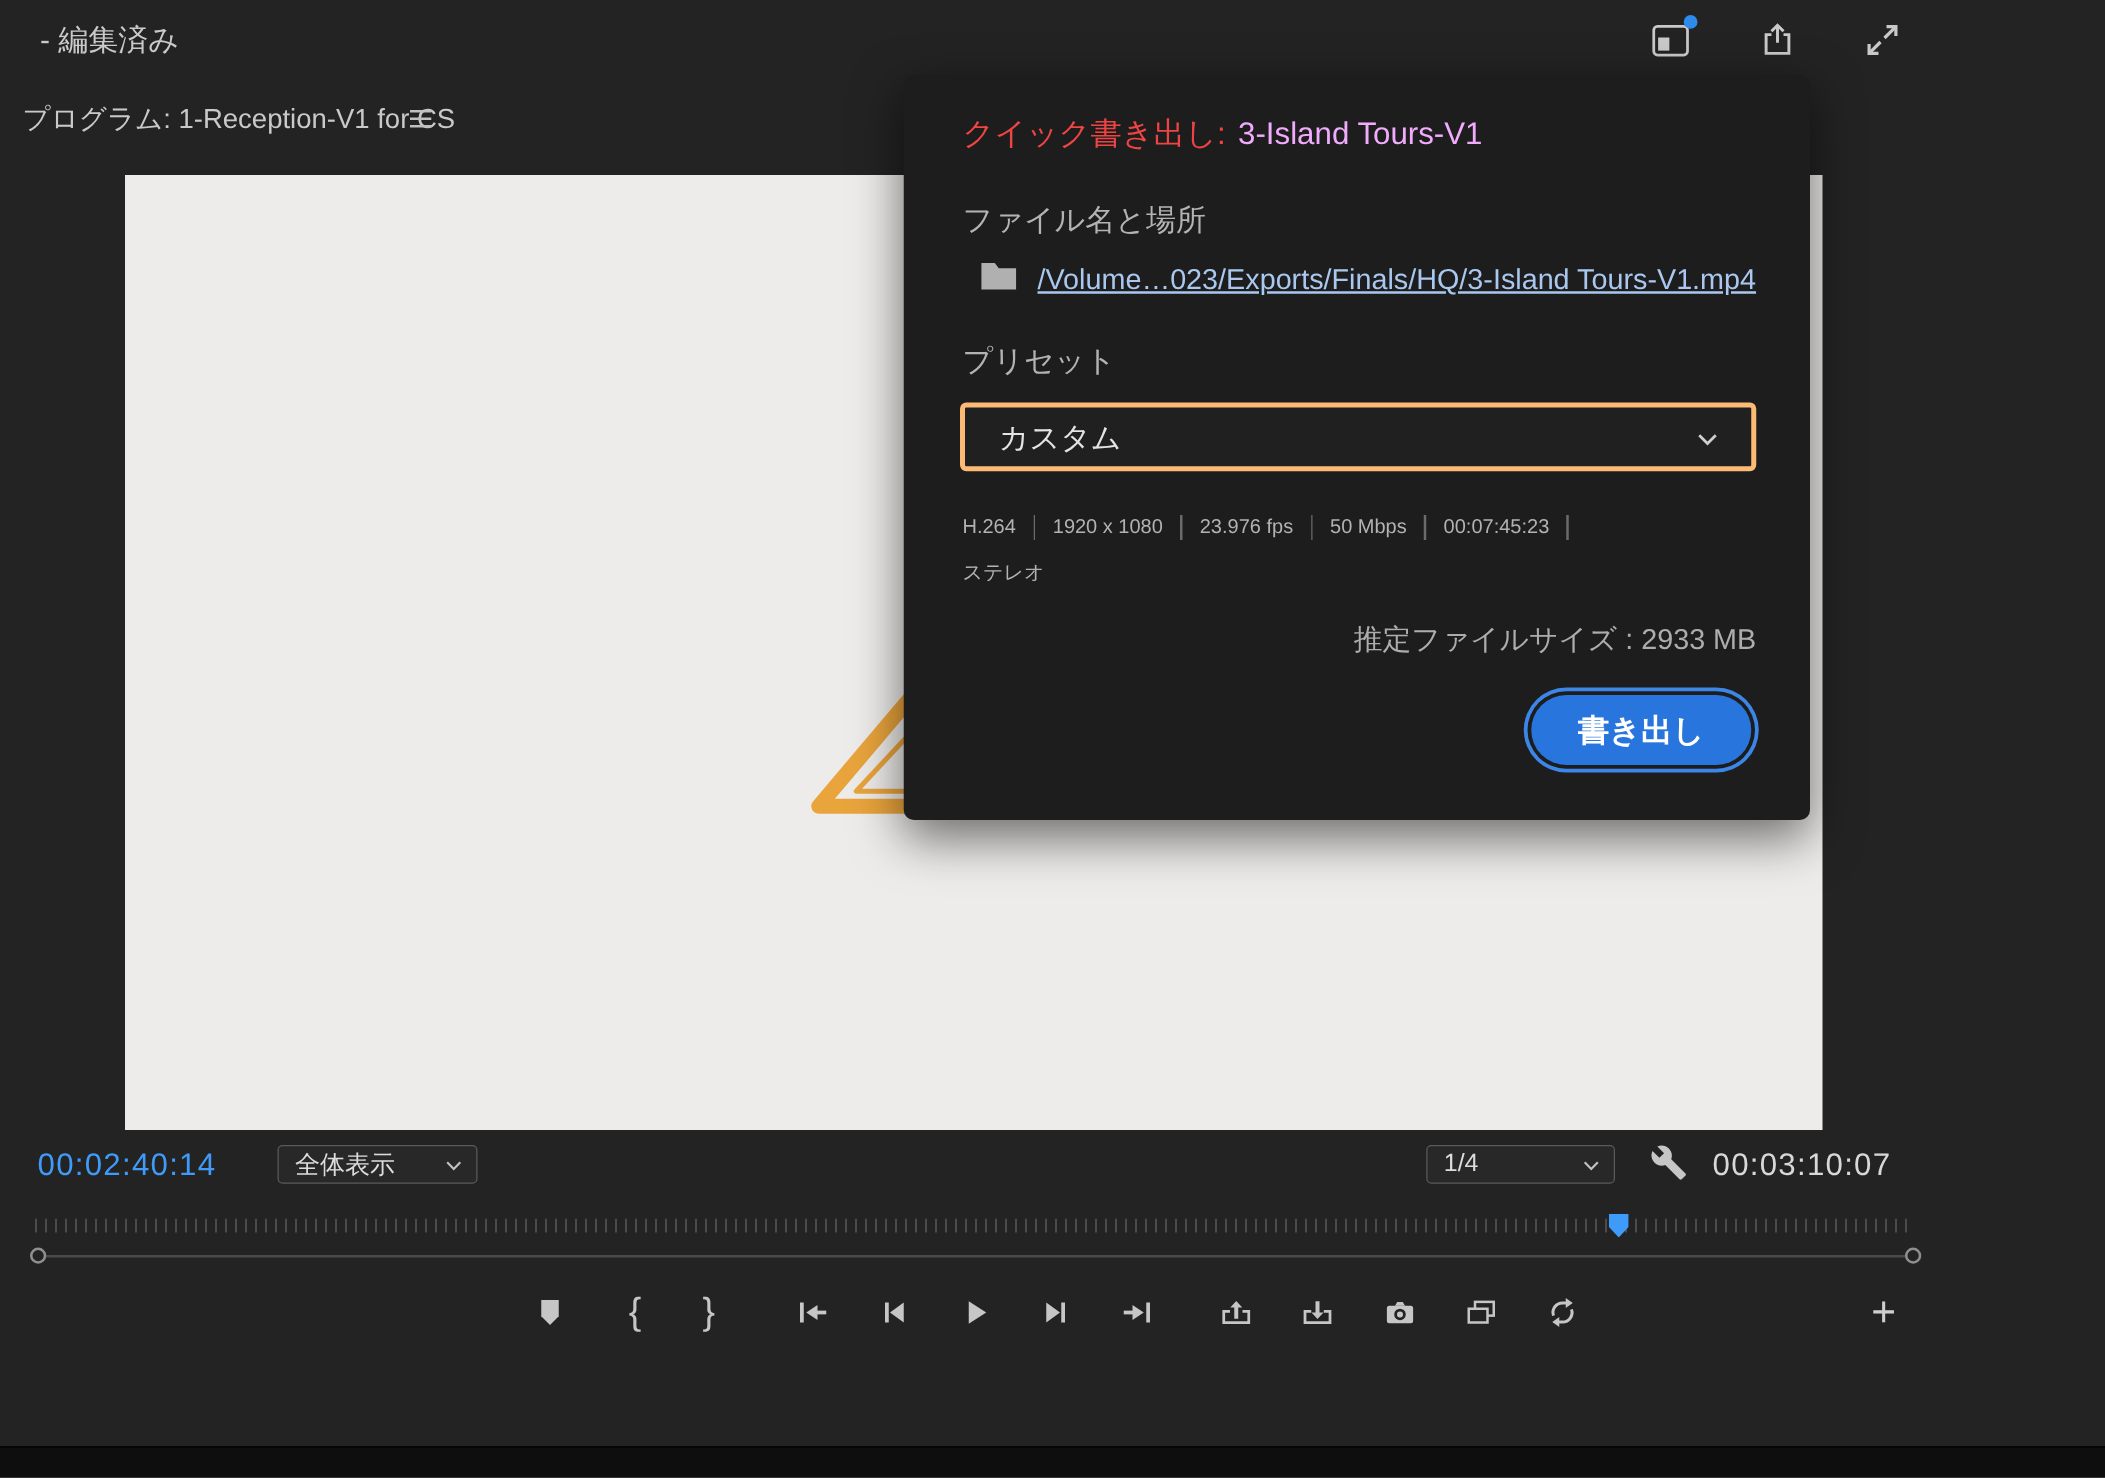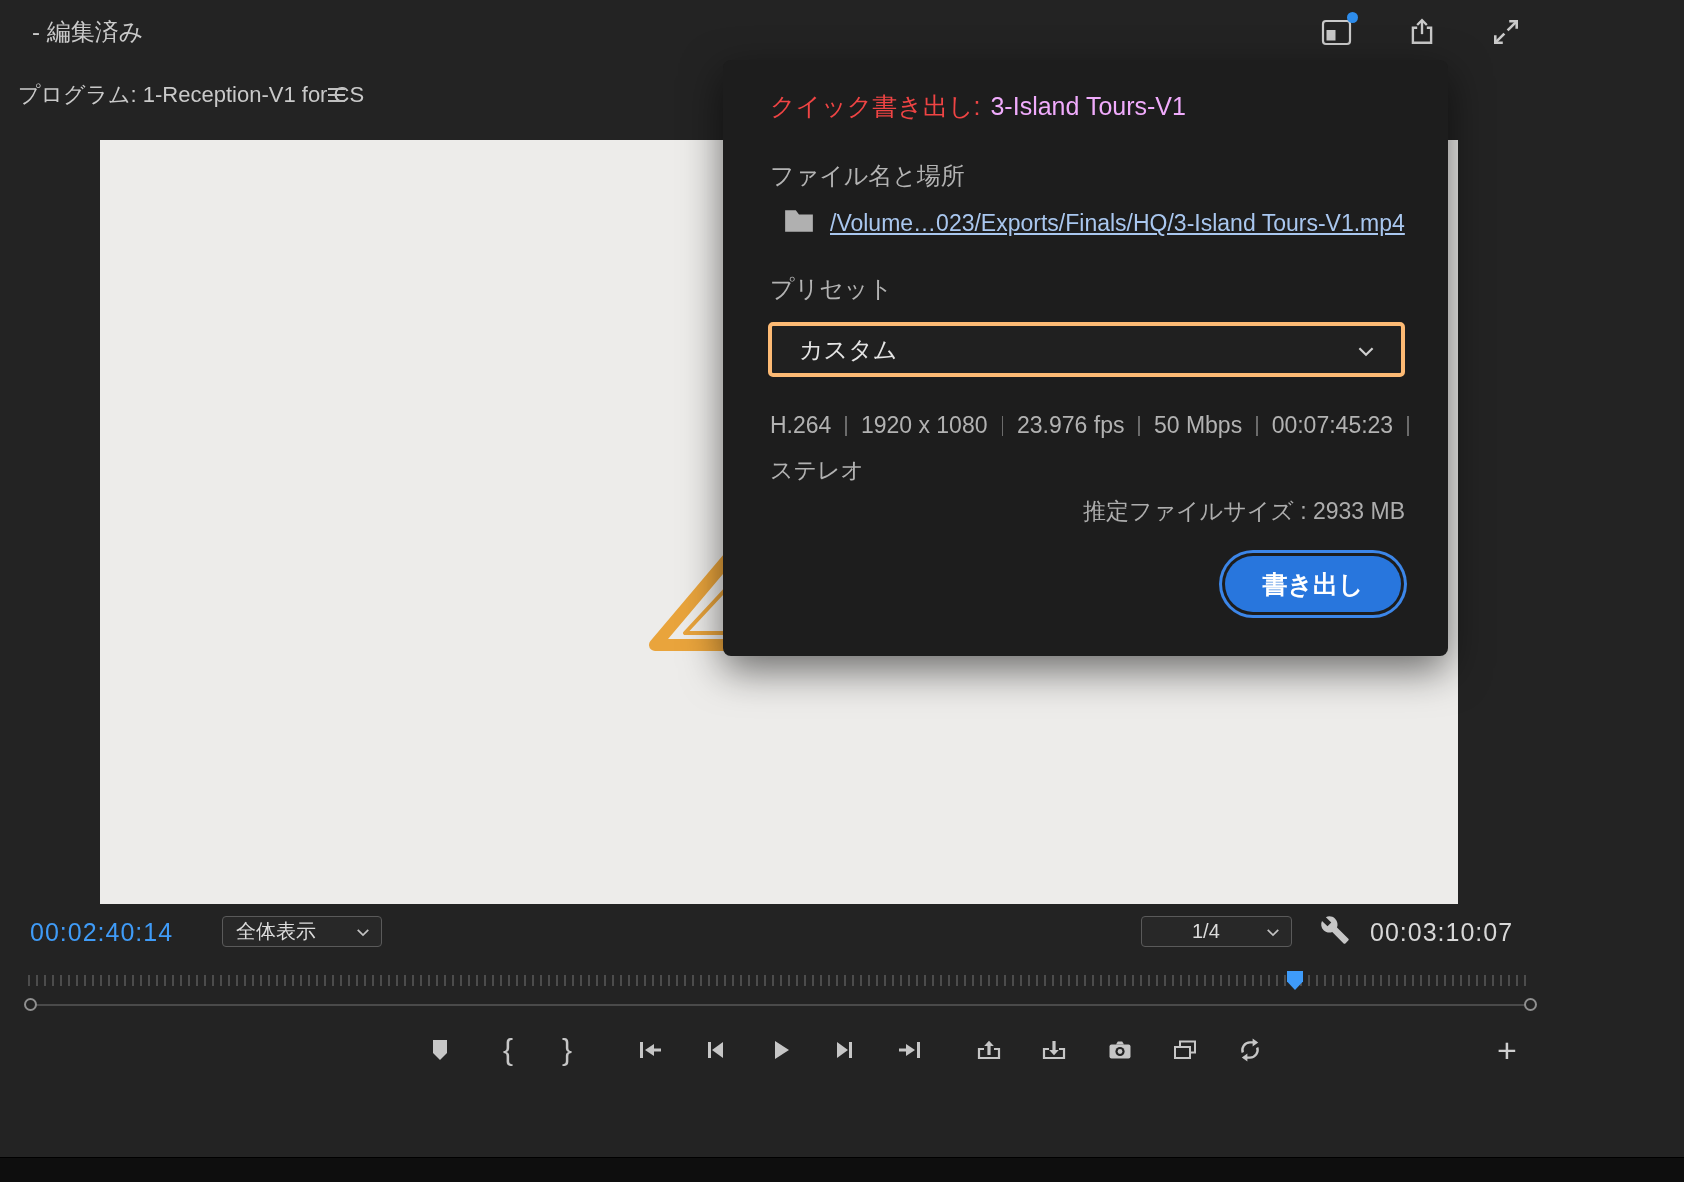--- a/index.html
+++ b/index.html
@@ -32,38 +32,38 @@
   .qe-title .v{color:#f0abfc;margin-left:10px;}
   .qe-filelabel{left:47px;top:100px;font-size:24px;color:#b3b3b3;}
   .qe-folder{left:60px;top:147px;width:32px;height:28px;color:#b0b0b0;}
   .qe-link{left:107px;top:150px;font-size:23px;color:#a9c7ef;text-decoration:underline;cursor:pointer;white-space:nowrap;}
   .qe-presetlabel{left:47px;top:213px;font-size:24px;color:#b3b3b3;}
   .qe-select{left:45px;top:262px;width:637px;height:55px;box-sizing:border-box;border:4px solid #fdba74;border-radius:5px;
              background:#202020;display:flex;align-items:center;cursor:pointer;}
   .qe-select .val{margin-left:27px;font-size:24px;color:#e4e4e4;}
   .qe-select .chev{position:absolute;right:26px;top:20px;color:#cfcfcf;}
   .specs{left:47px;top:352px;width:648px;display:flex;flex-wrap:wrap;align-items:center;column-gap:14px;row-gap:8px;
-         font-size:23px;color:#b2b2b2;}
+         font-size:16px;color:#b2b2b2;}
   .specs .sep{width:1.5px;height:20px;background:#6b6b6b;}
   .specs .brk{flex-basis:100%;height:0;}
   .qe-estimate{right:43px;top:436px;font-size:23px;color:#adadad;white-space:nowrap;}
   .qe-export-btn{left:502px;top:496px;width:176px;height:56px;border-radius:28px;background:#2876dd;
                  display:flex;align-items:center;justify-content:center;cursor:pointer;
                  box-shadow:0 0 0 3px #1d1d1d,0 0 0 6px #3c86e8;}
   .qe-export-btn span{color:#ffffff;font-weight:bold;font-size:25px;}
 
   
   .tc-cur{left:30px;top:918px;font-size:25px;color:#3f9bf7;letter-spacing:1px;}
   .tc-out{left:1370px;top:918px;font-size:25px;color:#d8d8d8;letter-spacing:1px;}
   .dd{box-sizing:border-box;height:31px;border:1px solid #5a5a5a;border-radius:4px;background:#282828;
       display:flex;align-items:center;cursor:pointer;}
   .dd .val{margin-left:13px;font-size:20px;color:#dcdcdc;}
   .dd .chev{position:absolute;right:11px;top:11px;color:#c2c2c2;}
   .dd-zoom{left:222px;top:916px;width:160px;}
-  .dd-res{left:1141px;top:916px;width:151px;padding-left:37px;}
+  .dd-res{left:1141px;top:916px;width:151px;}
   .wrench{left:1318px;top:913px;width:34px;height:34px;color:#c6c6c6;cursor:pointer;display:flex;align-items:center;justify-content:center;}
 
   .ruler{left:28px;top:975px;width:1504px;height:11px;
          background:repeating-linear-gradient(to right,#4c4c4c 0 2px,transparent 2px 8px);}
   .playhead{left:1287px;top:971px;width:16px;height:19px;background:#3e9bfa;cursor:pointer;
             clip-path:polygon(0 0,100% 0,100% 55%,50% 100%,0 55%);}
   .scroll-line{left:30px;top:1004px;width:1500px;height:2px;background:#4a4a4a;}
   .scroll-knob{top:998px;width:13px;height:13px;border-radius:50%;border:2px solid #8f8f8f;box-sizing:border-box;background:#232323;cursor:pointer;}
   .knob-l{left:24px;} .knob-r{left:1524px;}
 

